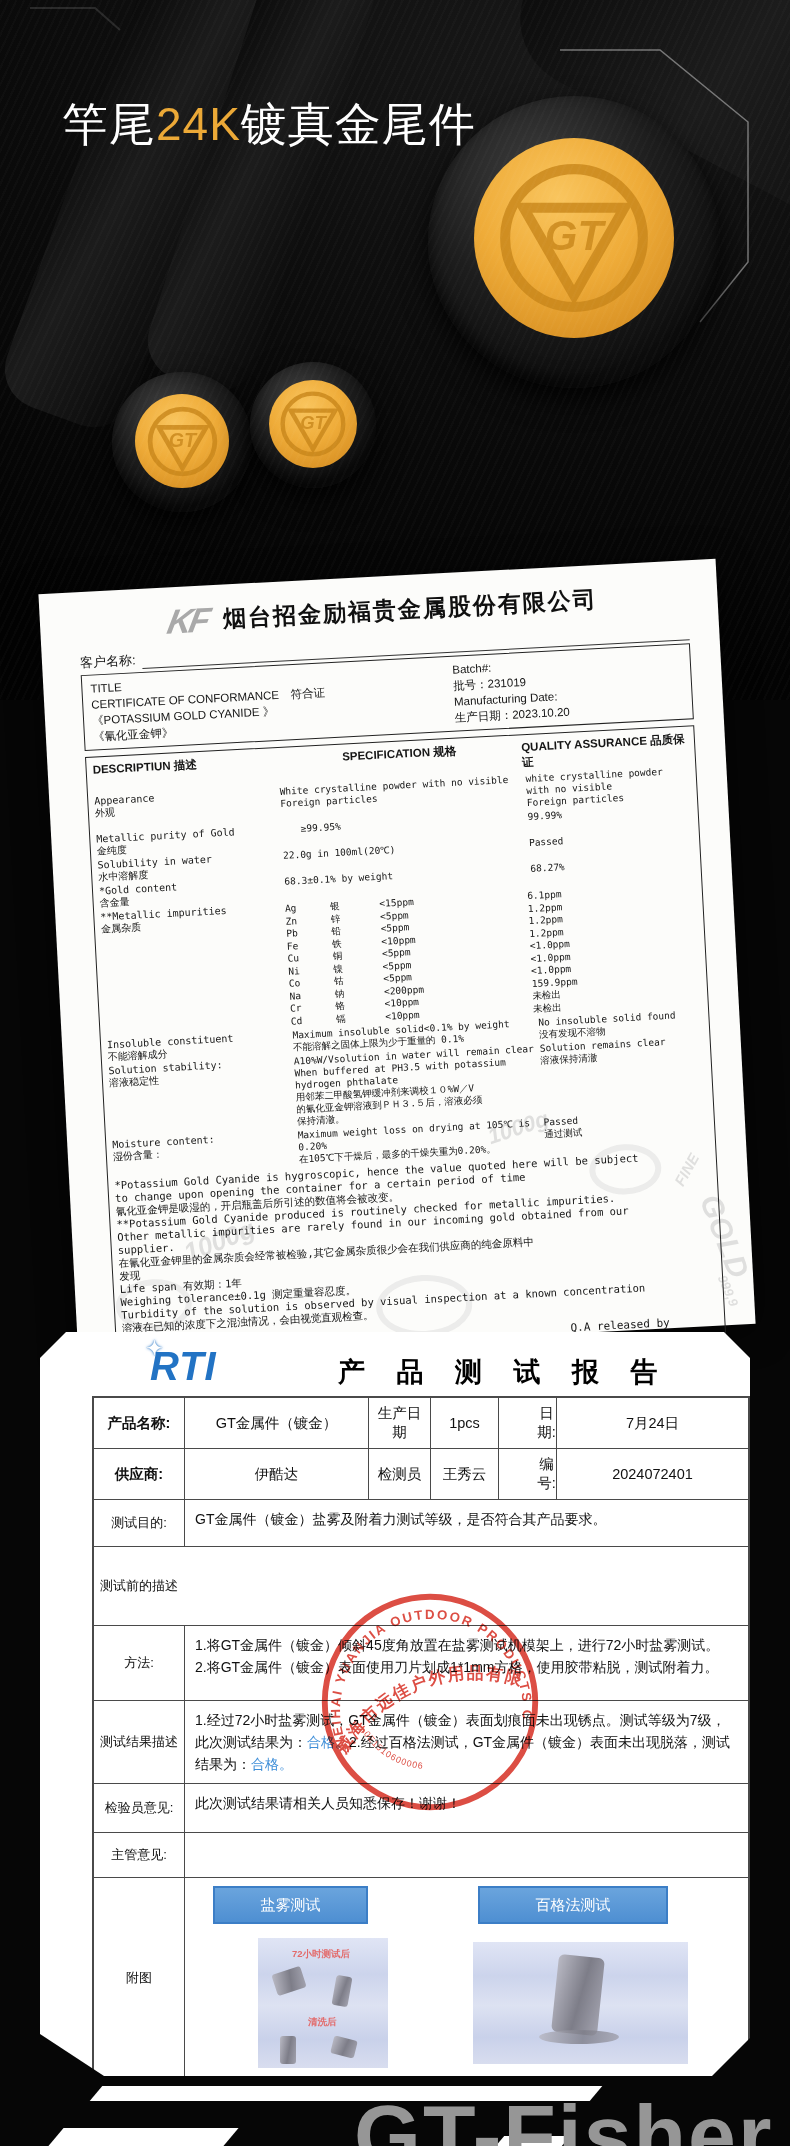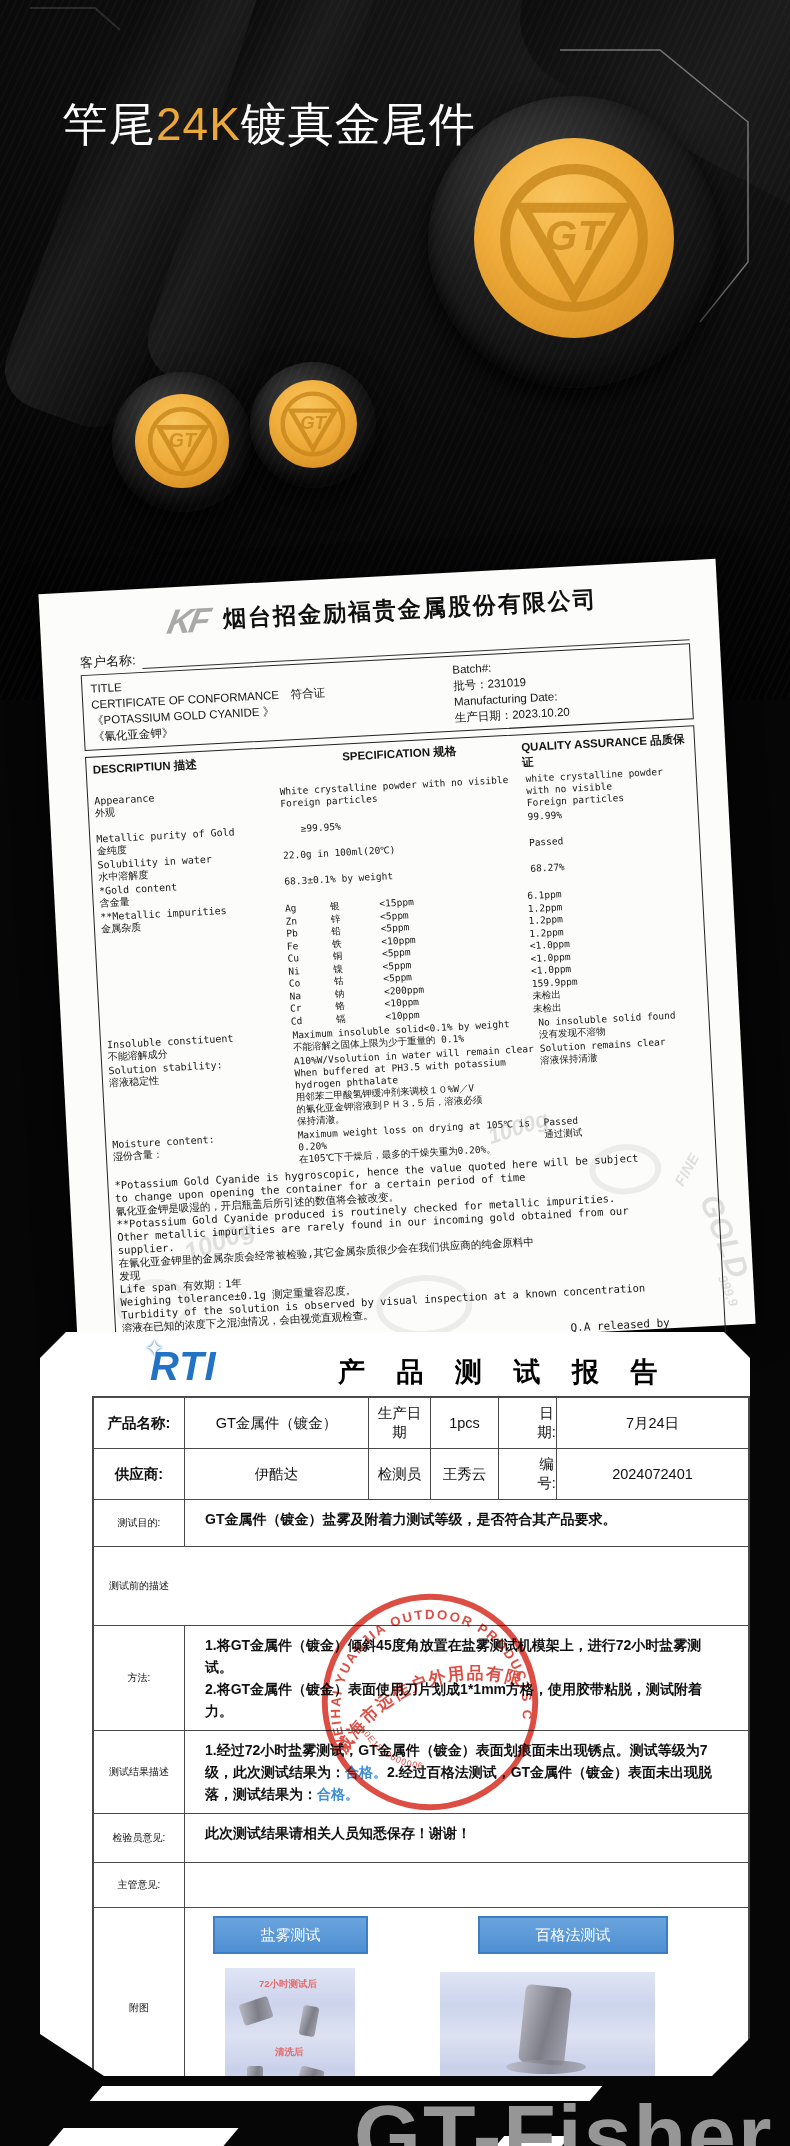--- a/index.html
+++ b/index.html
@@ -82,32 +82,32 @@
   .rep-title{position:absolute;left:298px;top:22px;font-weight:700;font-size:27px;
         letter-spacing:12px;color:#000;white-space:nowrap;}
   .rt{position:absolute;left:52px;top:64px;width:654px;border:2px solid #4a4a4a;}
   .rrow{display:flex;border-top:1.5px solid #4a4a4a;align-items:stretch;}
   .rrow:first-child{border-top:none;}
   .rcell{border-left:1.5px solid #4a4a4a;display:flex;align-items:center;justify-content:center;
         text-align:center;font-size:14.5px;padding:2px;box-sizing:border-box;}
   .rcell:first-child{border-left:none;font-weight:bold;}
   .c0{width:90px;} .c1{width:184px;} .c2{width:62px;} .c3{width:68px;} .c4{width:58px;padding-left:40px;} .c5{flex:1;}
   .rlabel{width:90px;border-left:none;display:flex;align-items:center;justify-content:center;
-        font-size:10px;text-align:center;padding:2px;box-sizing:border-box;}
-  .rtext{flex:1;border-left:1.5px solid #4a4a4a;padding:8px 20px;font-size:14px;line-height:22px;
-        text-align:left;white-space:pre-line;box-sizing:border-box;font-weight:bold;}
+        font-size:13px;text-align:center;padding:2px;box-sizing:border-box;}
+  .rtext{flex:1;border-left:1.5px solid #4a4a4a;padding:8px 10px;font-size:14px;line-height:22px;
+        text-align:left;white-space:pre-line;box-sizing:border-box;}
   .pass{color:#3E8ED8;}
   .h50{min-height:50px;} .h46{min-height:46px;} .h78{min-height:78px;} .h74{min-height:74px;}
   .h76{min-height:76px;} .h48{min-height:48px;} .h44{min-height:44px;} .h200{min-height:200px;}
   .appx{flex:1;border-left:1.5px solid #4a4a4a;position:relative;}
   .abtn{position:absolute;top:8px;height:38px;display:flex;align-items:center;justify-content:center;
         color:#fff;font-size:15px;background:linear-gradient(180deg,#6aa4dd,#4e8fd2);
         border:2px solid #3c7ec6;box-sizing:border-box;}
   .abtn1{left:28px;width:155px;} .abtn2{left:293px;width:190px;}
-  .photo{position:absolute;background:linear-gradient(180deg,#e0e5f5 0%,#ccd4ec 28%,#dde2f2 52%,#c9d1ea 78%,#d8ddef 100%);}
+  .photo{position:absolute;background:linear-gradient(180deg,#e0e5f5 0%,#ccd4ec 28%,#dde2f2 52%,#c9d1ea 78%,#d8ddef 100%);margin-left:33px;}
   .ph1{left:40px;top:60px;width:130px;height:130px;}
   .ph2{left:255px;top:64px;width:215px;height:122px;}
   .note{position:absolute;color:#e36a6a;font-size:9.5px;font-weight:700;white-space:nowrap;}
   .part{position:absolute;background:linear-gradient(100deg,#b9b9c4,#7d7d88 55%,#a2a2ae);border-radius:3px;}
   .stamp{position:absolute;left:272px;top:252px;width:236px;height:236px;opacity:.88;
         mix-blend-mode:multiply;transform:rotate(-10deg);}
 
   
   .sliver{position:absolute;background:#fff;}
   .sliver1{left:96px;top:2086px;width:500px;height:15px;transform:skewX(-40deg);}

